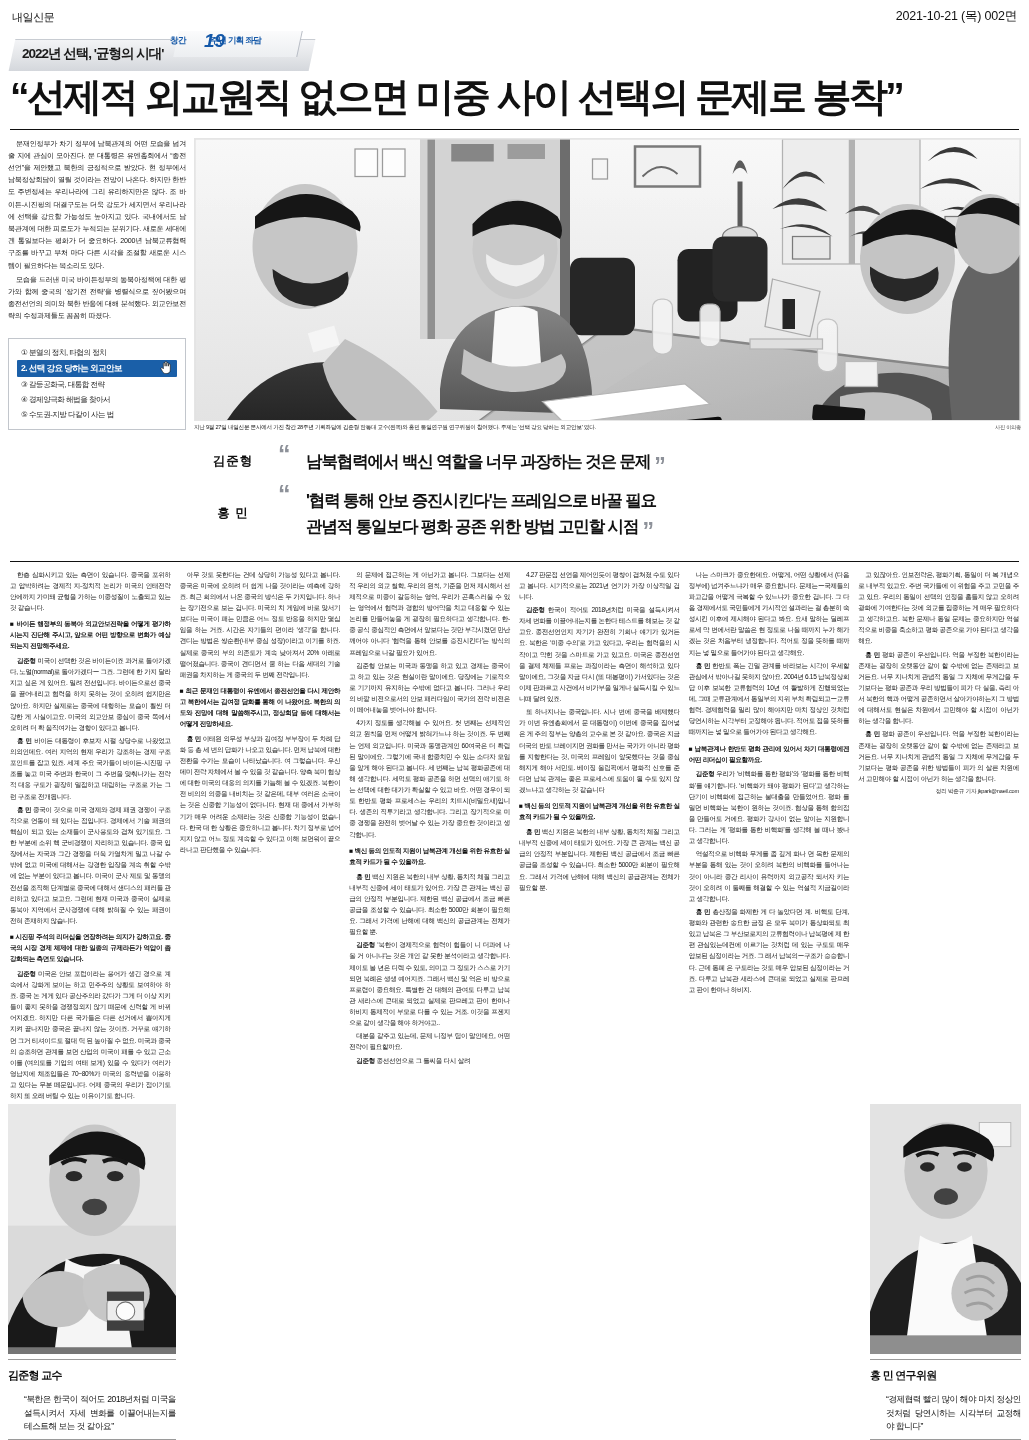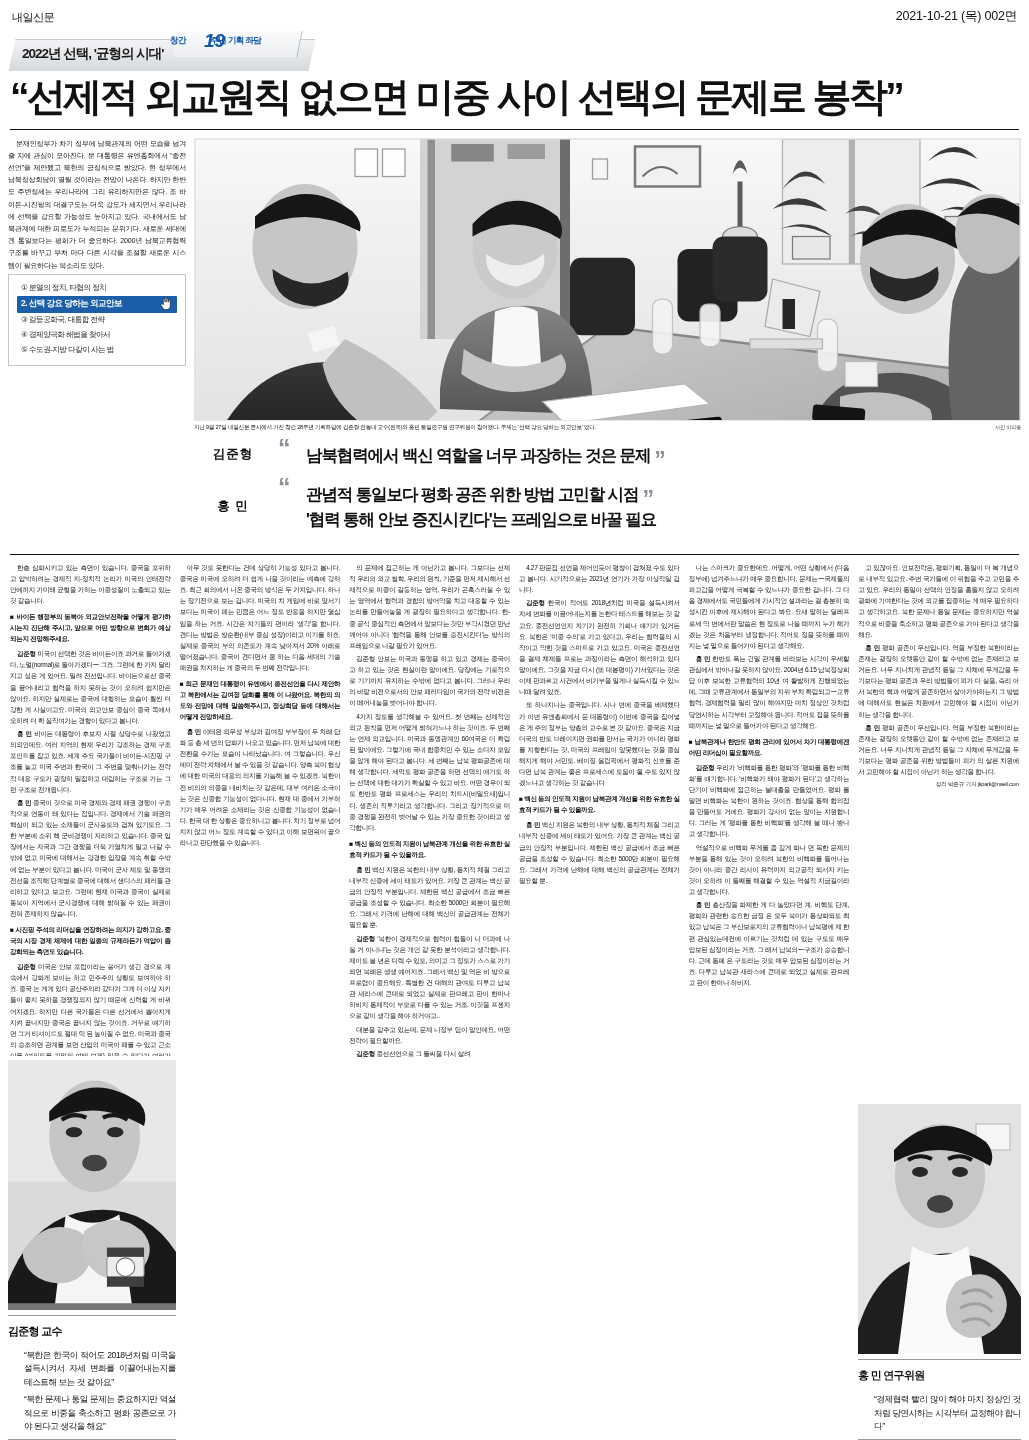--- a/index.html
+++ b/index.html
@@ -68,21 +68,21 @@
   .upper { display:flex; gap:8px; padding-top:8px; }
   .col-lead { width:178px; flex:0 0 178px; }
   .lead-text {
     font-size:7.1px; line-height:1.72; letter-spacing:-0.25px;
     text-align:justify; text-justify:inter-character;
   }
   .lead-text p { margin:0 0 2px 0; text-indent:8px; }
 
   
   .series-box {
-    margin:2px 0 8px 0; border:1px solid #c2c6cc; background:#fff;
+    margin:16px 0 8px 0; border:1px solid #c2c6cc; background:#fff;
     padding:6px 8px 7px 8px;
   }
   .series-item {
     font-size:7.6px; letter-spacing:-0.5px; padding:2.5px 4px;
     color:#1b1b1b; white-space:nowrap;
   }
   .series-item.active {
     background:#1a5fa8; color:#fff; font-weight:bold; font-size:8.6px;
     letter-spacing:-0.6px; position:relative; border-radius:1px;
   }
@@ -183,20 +183,21 @@
   </div>
 
   <div class="headline">“선제적 외교원칙 없으면 미중 사이 선택의 문제로 봉착”</div>
   <div class="rule-top"></div>
 
   <div class="upper">
 
     <div class="col-lead">
       <div class="lead-text">
         <p>문재인정부가 차기 정부에 남북관계의 어떤 모습을 넘겨줄 지에 관심이 모아진다. 문 대통령은 유엔총회에서 “종전선언”을 제안했고 북한의 긍정적으로 받았다. 현 정부에서 남북정상회담이 열릴 것이라는 전망이 나온다. 하지만 한반도 주변정세는 우리나라에 그리 유리하지만은 않다. 조 바이든-시진핑의 대결구도는 더욱 강도가 세지면서 우리나라에 선택을 강요할 가능성도 높아지고 있다. 국내에서도 남북관계에 대한 피로도가 누적되는 분위기다. 새로운 세대에겐 통일보다는 평화가 더 중요하다. 2000년 남북교류협력 구조를 바꾸고 부처 마다 다른 시각을 조절할 새로운 시스템이 필요하다는 목소리도 있다.</p>
+        <p>모습을 드러낸 미국 바이든정부의 동북아정책에 대한 평가와 함께 중국의 ‘장기전 전략’을 병렬식으로 짚어봤으며 종전선언의 의미와 북한 반응에 대해 분석했다. 외교안보전략의 수정과제들도 꼼꼼히 따졌다.</p>
       </div>
 
       <div class="series-box">
         <div class="series-item">
           <span>①</span>
           <span>분열의 정치, 타협의 정치</span>
         </div>
         <div class="series-item active">
           <span>2.</span>
           <span>선택 강요 당하는 외교안보</span>
@@ -350,24 +351,24 @@
         <span class="qmark open">“</span>
         <div class="quote-line">
           <span>남북협력에서 백신 역할을 너무 과장하는 것은 문제</span><span class="qmark close">”</span>
         </div>
       </div>
     </div>
     <div class="quote-row">
       <div class="quote-name">홍 민</div>
       <div class="quote-body">
         <span class="qmark open">“</span>
+        <div class="quote-line">'협력 통해 안보 증진시킨다'는 프레임으로 바꿀 필요</div>
         <div class="quote-line">
           <span>관념적 통일보다 평화 공존 위한 방법 고민할 시점</span><span class="qmark close">”</span>
         </div>
-        <div class="quote-line">'협력 통해 안보 증진시킨다'는 프레임으로 바꿀 필요</div>
       </div>
     </div>
   </div>
 
   <div class="rule-mid"></div>
 
   <div class="body-grid">
 
     <div class="bodycol">
 
@@ -457,25 +458,24 @@
         <rect x="96" y="190" width="36" height="22" rx="4" fill="#e7e7e7" stroke="#8d8d8d"></rect>
         <circle cx="114" cy="201" r="9" fill="#f6f6f6" stroke="#6f6f6f"></circle>
         <rect x="96" y="182" width="36" height="9" fill="#4a4136"></rect>
         <rect x="96" y="210" width="36" height="10" fill="#4a4136"></rect>
         <rect x="0" y="236" width="163" height="14" fill="#7d746a"></rect>
       </svg>
     </div>
     <div class="hr-thin"></div>
     <div class="prof-name">김준형 교수</div>
     <div class="prof-quote">“북한은 한국이 적어도 2018년처럼 미국을 설득시켜서 자세 변화를 이끌어내는지를 테스트해 보는 것 같아요”</div>
-    <div class="prof-quote">“북한 문제나 통일 문제는 중요하지만 역설적으로 비중을 축소하고 평화 공존으로 가야 된다고 생각을 해요”</div>
     <div class="hr-thin" style="margin-bottom:0"></div>
   </div>
 
-  <div style="position:absolute;right:8px;bottom:0;width:163px;background:#fff;padding-top:4px">
+  <div style="position:absolute;right:8px;bottom:0;width:151px;background:#fff;padding-top:4px">
     <div class="profile-photo tall">
       <svg class="scene" viewBox="0 0 163 250" preserveAspectRatio="none">
         <rect width="163" height="250" fill="#dedede"></rect>
         <rect x="118" y="20" width="34" height="26" fill="#efefef" stroke="#b4b4b4"></rect>
         <path d="M-6 250 q16 -92 86 -100 q72 -8 94 72 l6 28z" fill="#232323"></path>
         <path d="M54 142 q28 18 56 0 l16 108 H40z" fill="#f4f4f4"></path>
         <ellipse cx="82" cy="72" rx="45" ry="52" fill="#cac3ba"></ellipse>
         <path d="M36 46 q42 -44 92 -8 q10 12 4 24 q-48 -30 -96 -4z" fill="#191919"></path>
         <ellipse cx="62" cy="68" rx="8" ry="5" fill="#2b2b2b"></ellipse>
         <ellipse cx="102" cy="68" rx="8" ry="5" fill="#2b2b2b"></ellipse>

